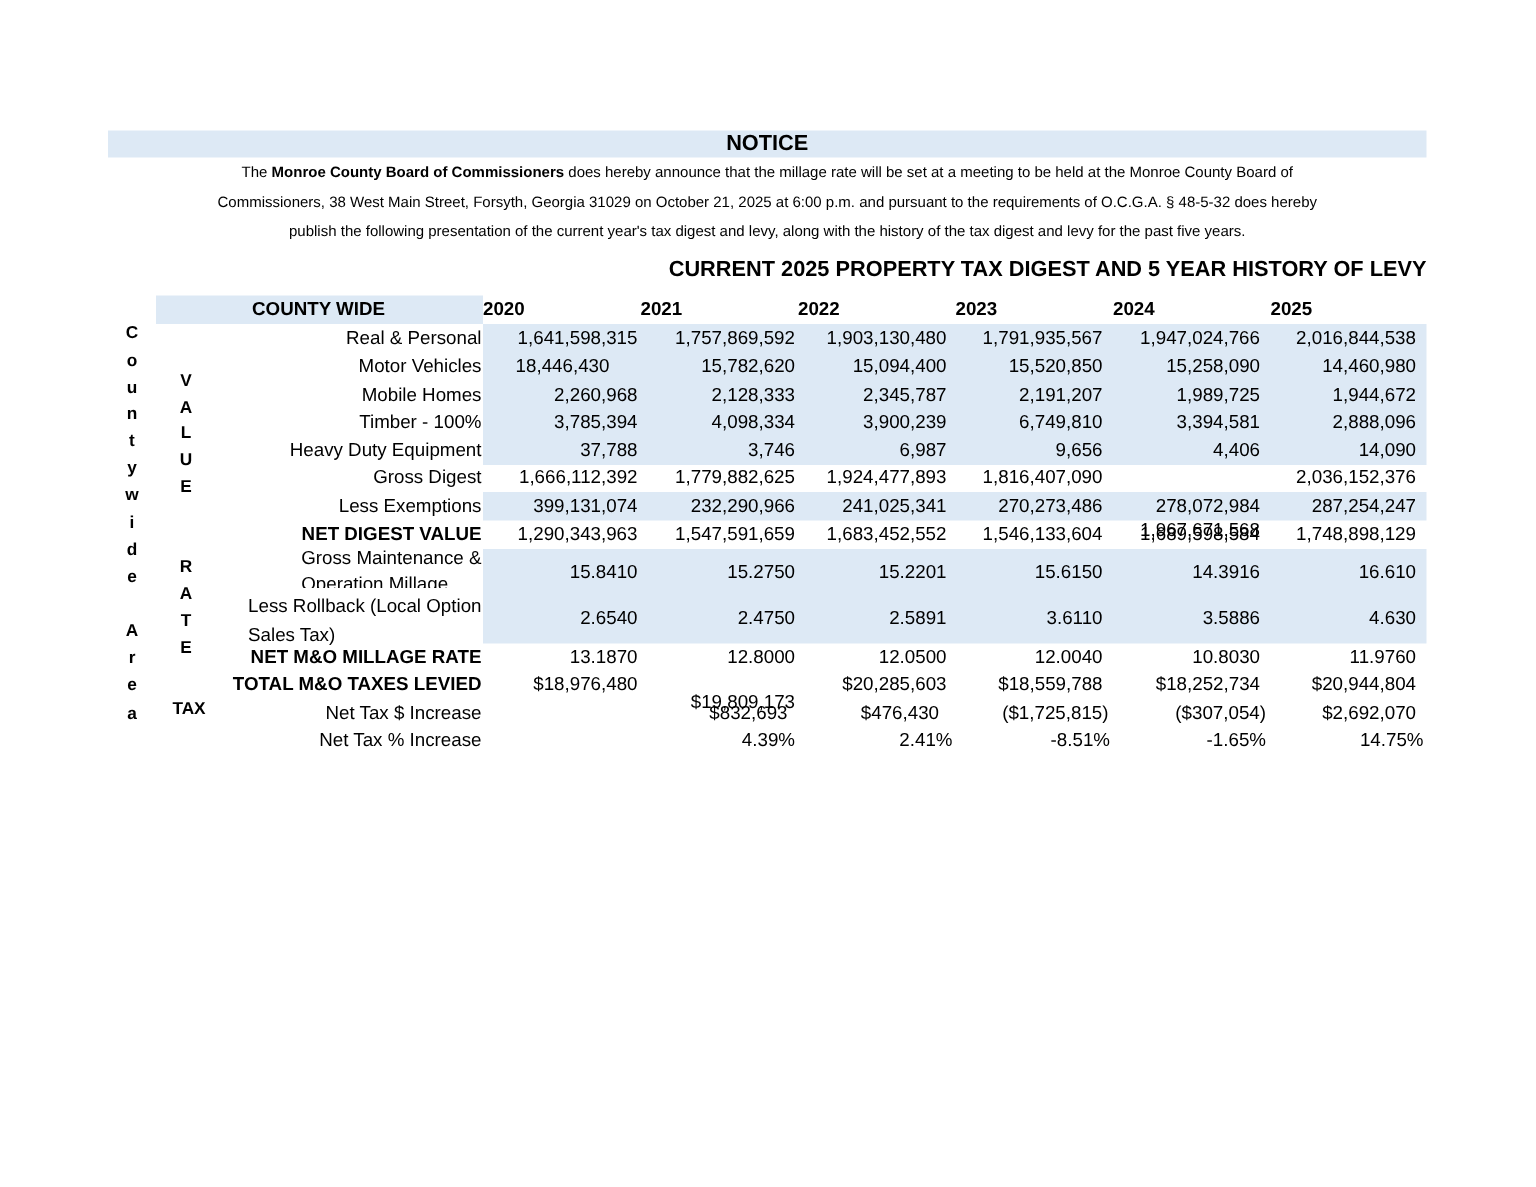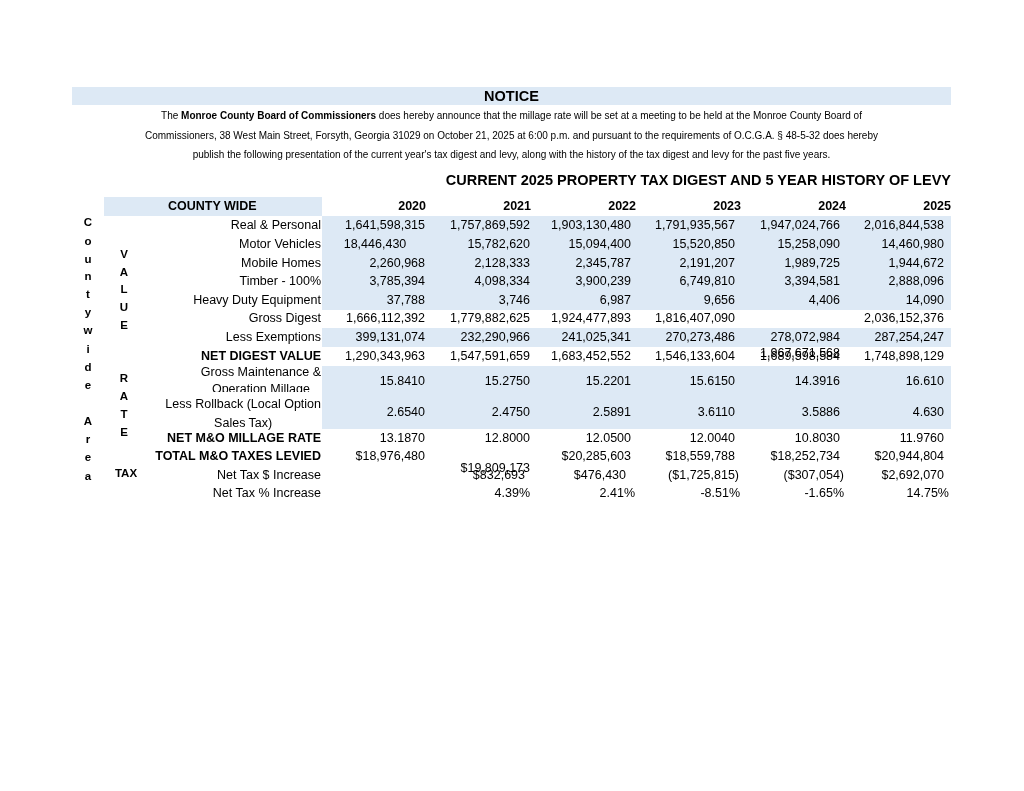--- a/index.html
+++ b/index.html
@@ -6,23 +6,23 @@
   body { width:1024px; height:791px; position:relative; font-family:"Liberation Sans", sans-serif; color:#000; overflow:hidden; }
   .notice-bar { position:absolute; left:72px; top:87px; width:879px; height:18px; background:#dde9f5; }
   .notice-title { position:absolute; left:72px; top:87px; width:879px; text-align:center; font-weight:bold; font-size:14.5px; line-height:18px; }
   .notice-body { position:absolute; left:110px; top:106px; width:803px; text-align:center; font-size:10px; line-height:19.5px; }
   .notice-body b { font-weight:bold; }
   .main-title { position:absolute; left:72px; top:171px; width:879px; text-align:right; font-weight:bold; font-size:14.5px; line-height:18px; }
 
   .band { position:absolute; background:#dde9f5; }
   .hdr-county { position:absolute; left:104px; top:197px; width:218px; height:19px; background:#dde9f5; }
   .hdr-county-label { position:absolute; left:168px; top:199px; font-weight:bold; font-size:12.5px; }
-  .year { position:absolute; top:199px; width:104px; text-align:right; font-weight:bold; font-size:12.5px; }
-
-  .row-label { position:absolute; right:703px; font-size:12.5px; text-align:center; white-space:nowrap; }
+  .year { position:absolute; top:199px; width:104px; text-align:left; font-weight:bold; font-size:12.5px; }
+
+  .row-label { position:absolute; right:703px; font-size:12.5px; text-align:left; white-space:nowrap; }
   .row-label.bold { font-weight:bold; }
   .cell { position:absolute; width:100px; text-align:right; font-size:12.5px; white-space:nowrap; }
 
   .vert { position:absolute; font-weight:bold; font-size:11.5px; text-align:center; width:14px; }
   .two-line { line-height:17px; }
 </style>
 </head>
 <body>
 
 <div class="notice-bar"></div>

